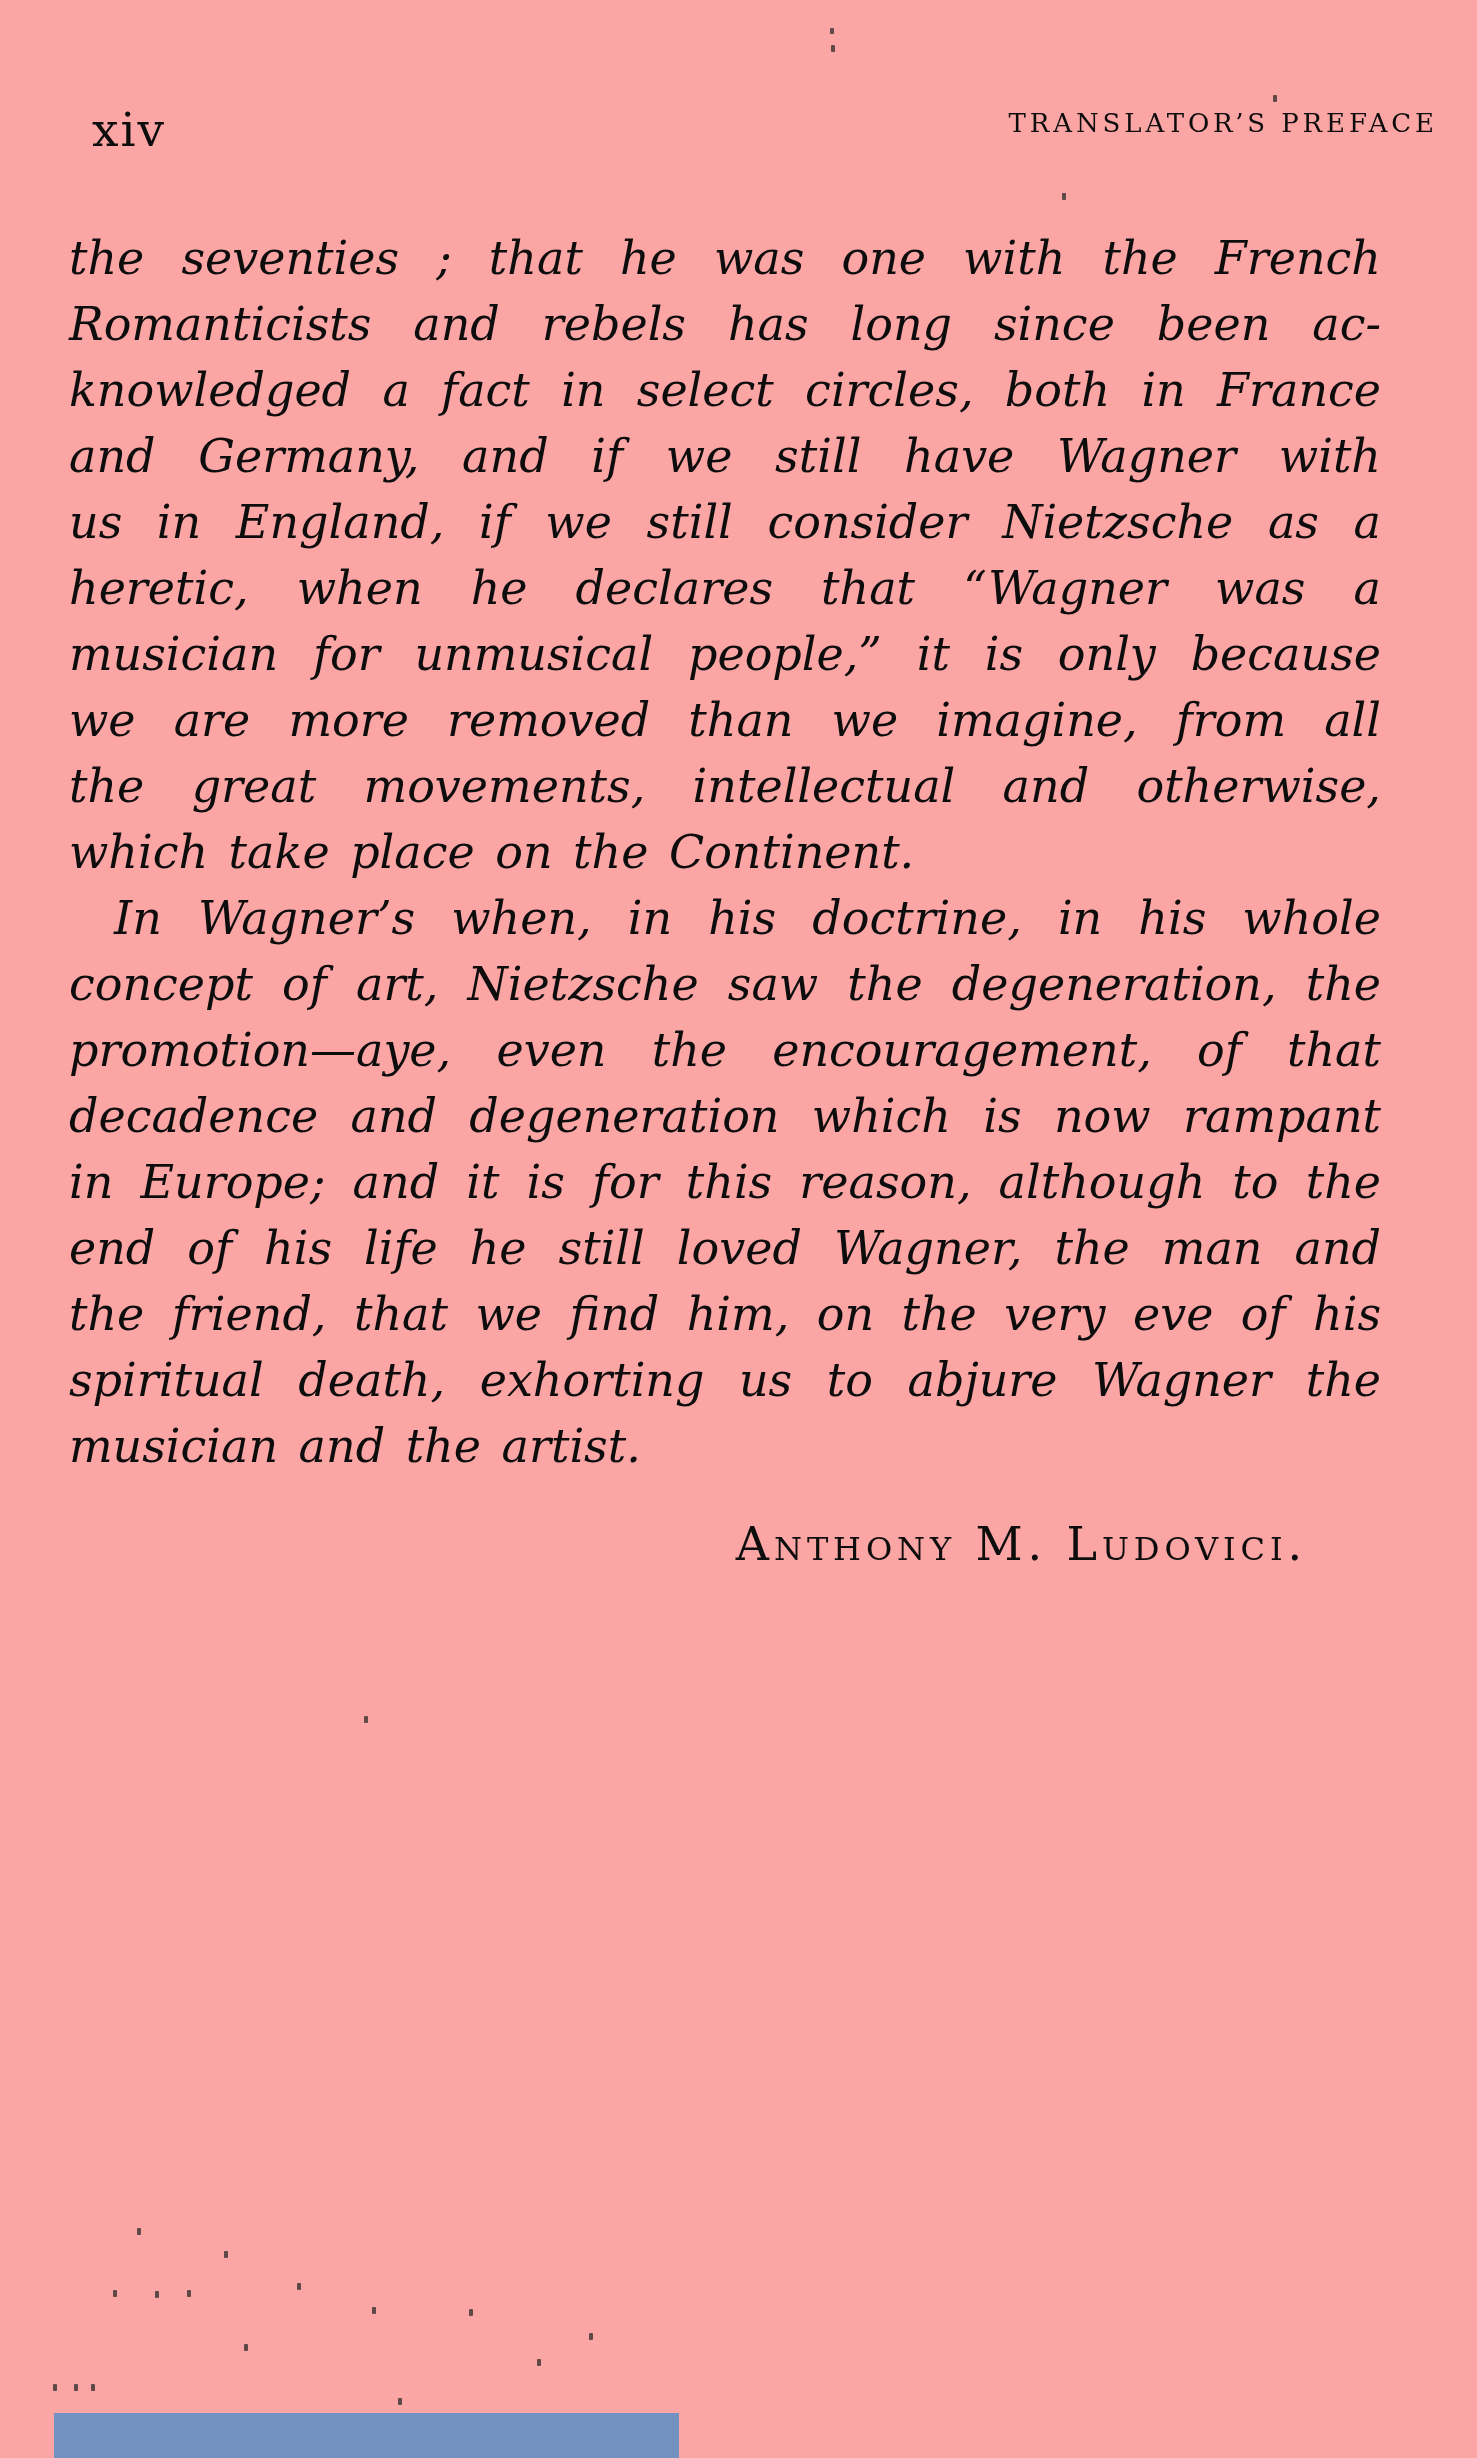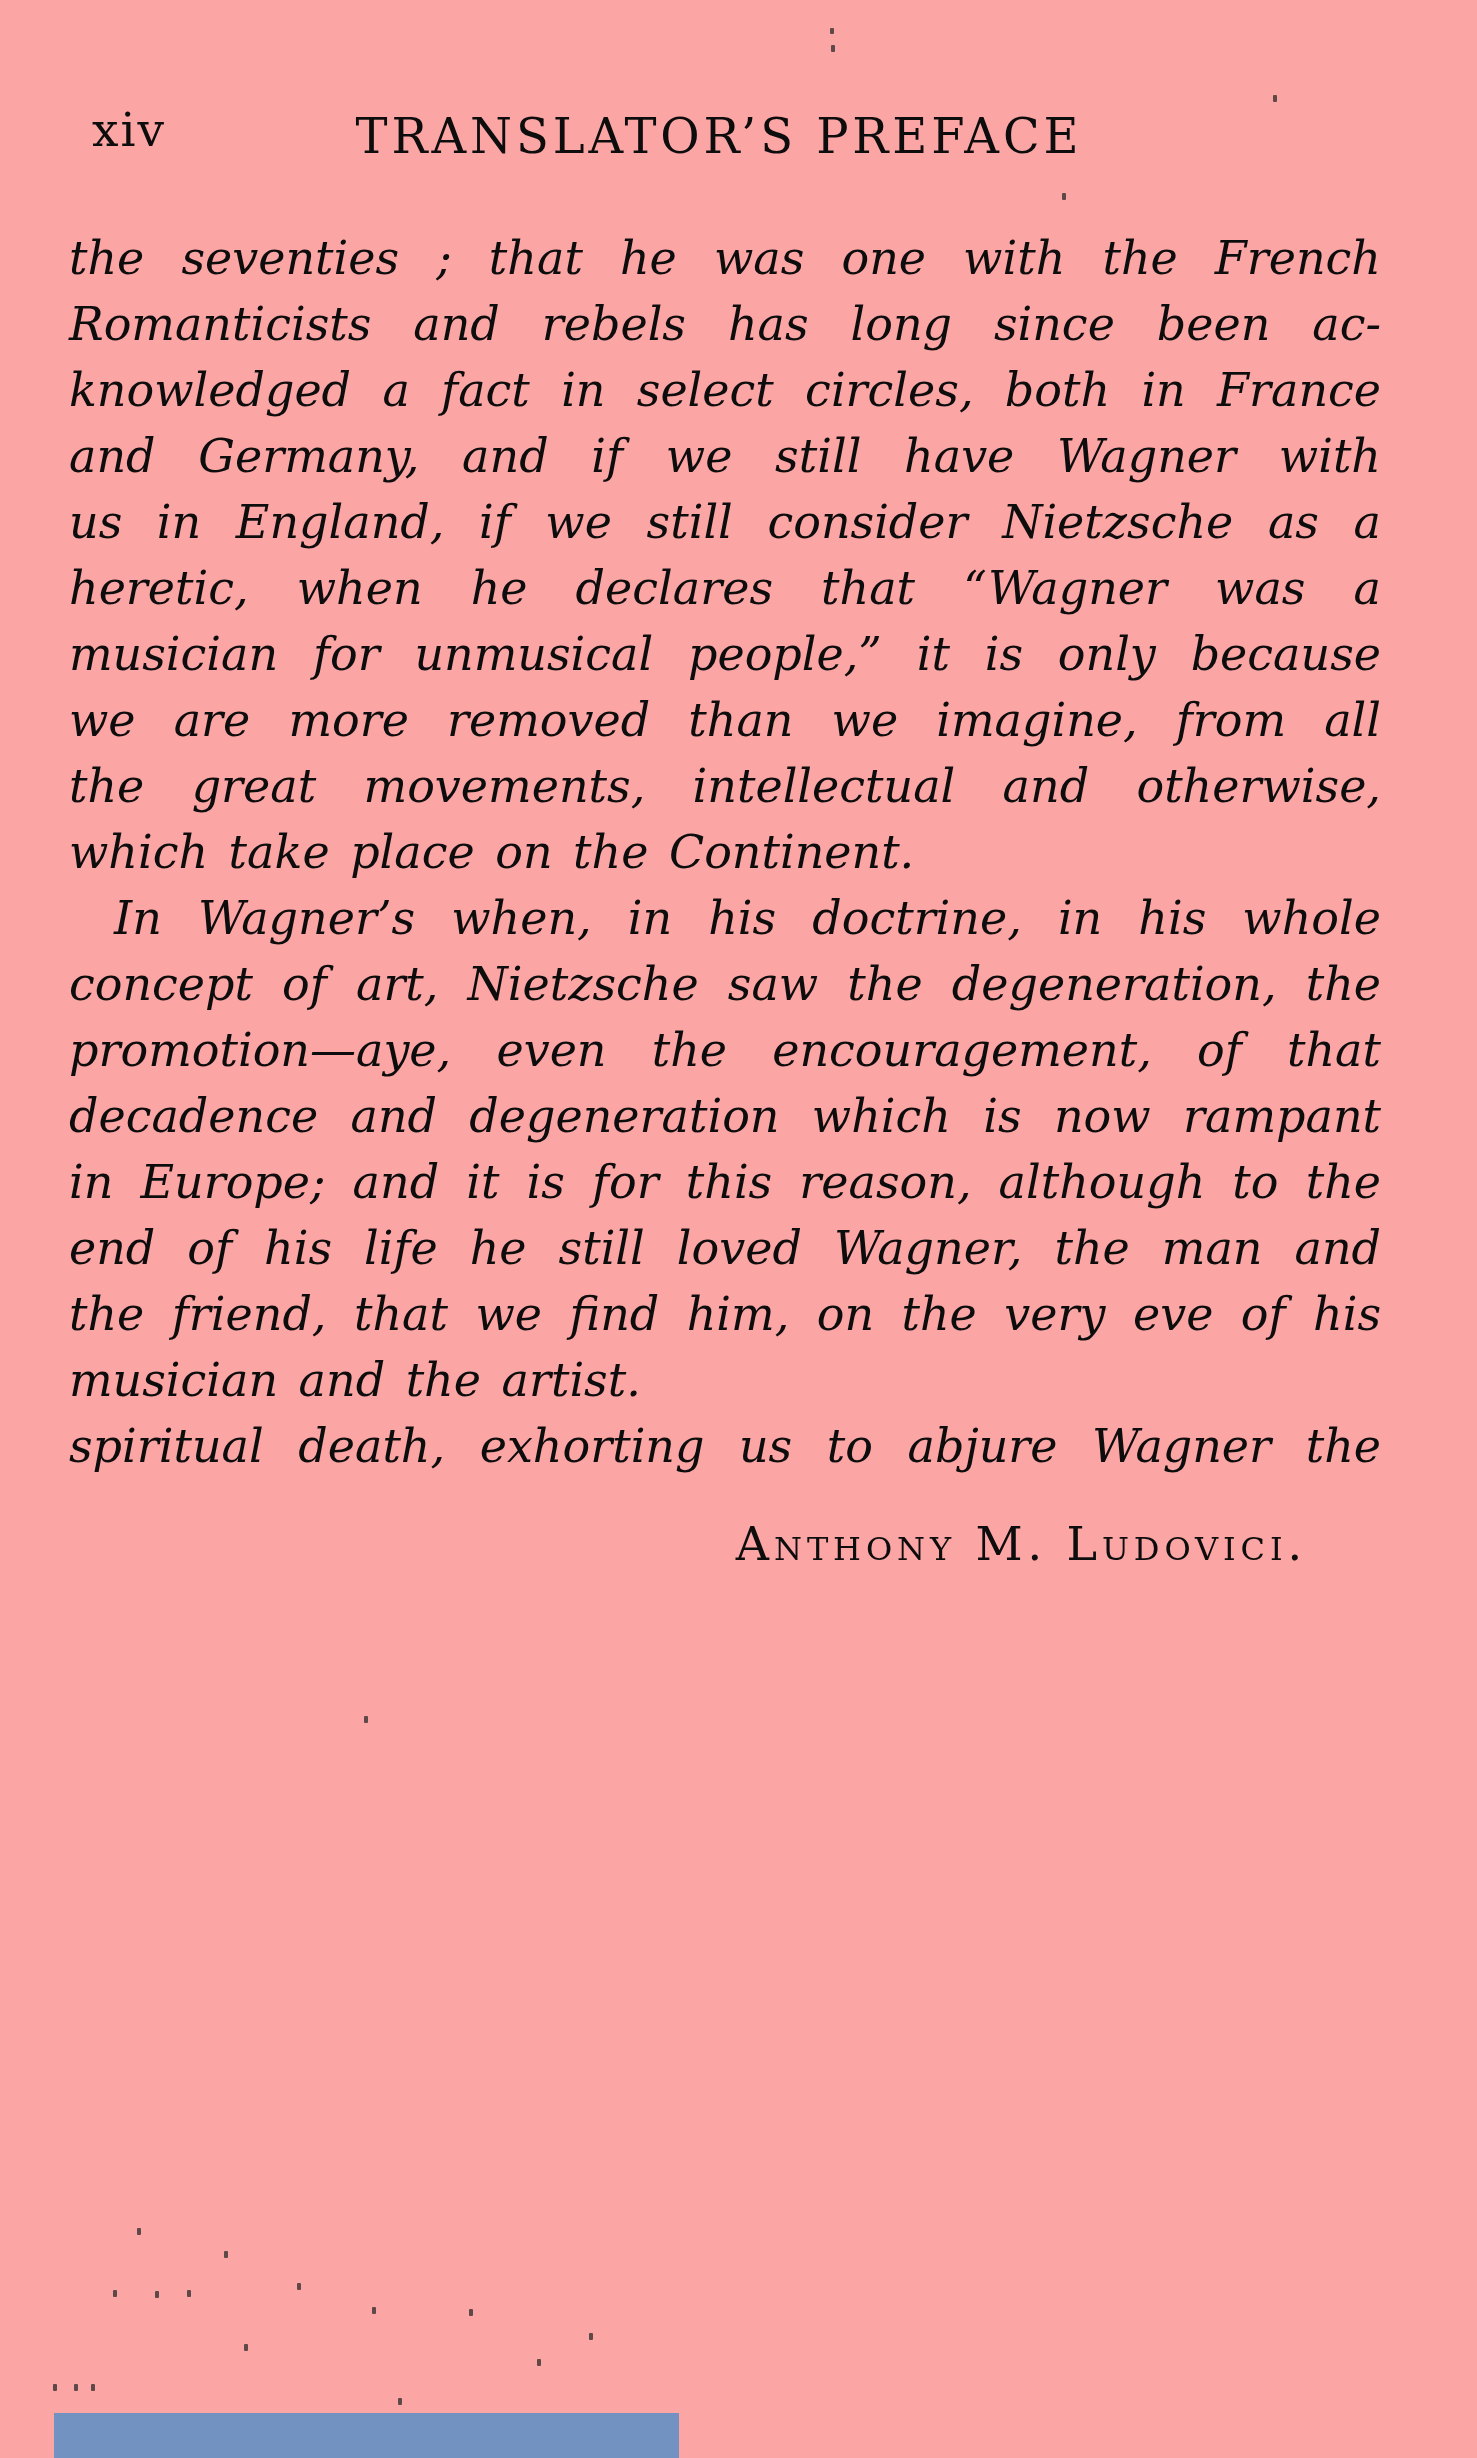--- a/index.html
+++ b/index.html
@@ -19,22 +19,22 @@
     left: 92px;
     top: 102px;
     font-size: 47px;
     letter-spacing: 2px;
   }
   .running-title {
     position: absolute;
     left: 0;
     top: 108px;
     width: 1438px;
-    text-align: center;
-    font-size: 48px;
+    text-align: right;
+    font-size: 26px;
     letter-spacing: 3.9px;
     white-space: nowrap;
   }
 
   
   .body-col {
     position: absolute;
     left: 69px;
     top: 225px;
     width: 1312px;
@@ -106,22 +106,22 @@
       <div class="line">we are more removed than we imagine, from all</div>
       <div class="line">the great movements, intellectual and otherwise,</div>
       <div class="line no-just">which take place on the Continent.</div>
       <div class="line indent">In Wagner’s when, in his doctrine, in his whole</div>
       <div class="line">concept of art, Nietzsche saw the degeneration, the</div>
       <div class="line">promotion—aye, even the encouragement, of that</div>
       <div class="line">decadence and degeneration which is now rampant</div>
       <div class="line">in Europe; and it is for this reason, although to the</div>
       <div class="line">end of his life he still loved Wagner, the man and</div>
       <div class="line">the friend, that we find him, on the very eve of his</div>
+      <div class="line">spiritual death, exhorting us to abjure Wagner the</div>
       <div class="line no-just">musician and the artist.</div>
-      <div class="line">spiritual death, exhorting us to abjure Wagner the</div>
     </div>
 
   <div class="signature">Anthony M. Ludovici.</div>
 
   <div class="artifact-bar" id="artifact-bar" style="background: rgb(114, 146, 194);"></div>
 
   <div id="speck-layer">
       <div class="speck" style="left: 830px; top: 27.6px;"></div>
       <div class="speck" style="left: 831px; top: 45px;"></div>
       <div class="speck" style="left: 1062px; top: 193px;"></div>

